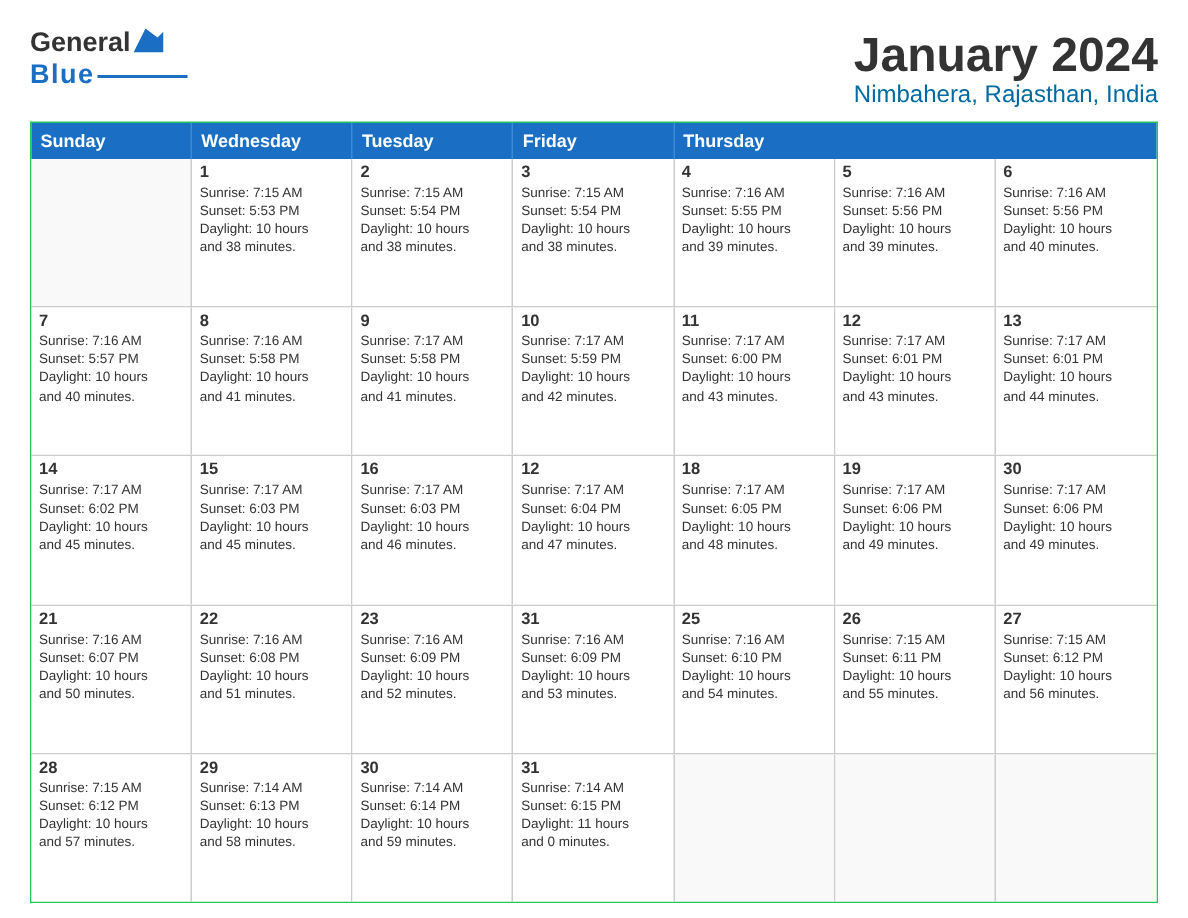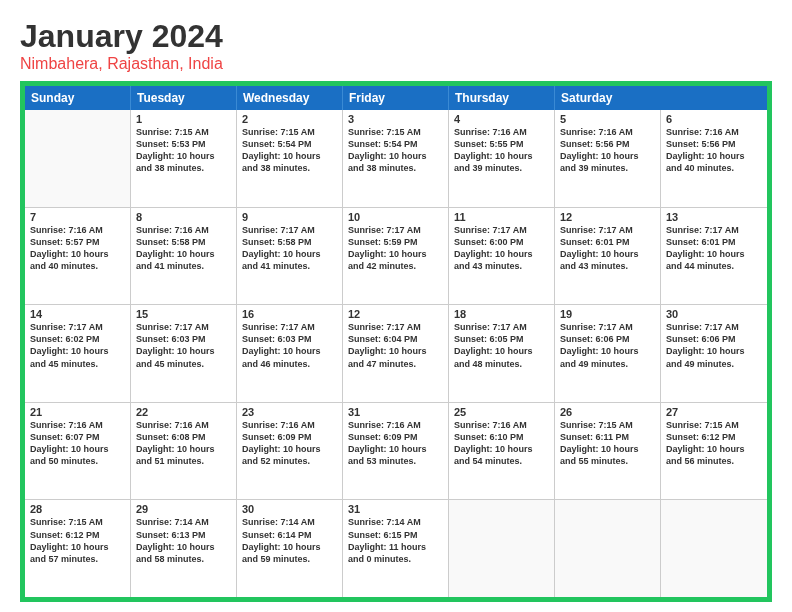--- a/index.html
+++ b/index.html
@@ -26,29 +26,30 @@
     .logo {
       display: flex;
       flex-direction: column;
       align-items: flex-start;
     }
     .logo-line {
       display: flex;
       align-items: center;
     }
     .title-section {
+      text-align: right;
     }
     .month-title {
       font-size: 32px;
       font-weight: bold;
       color: #333;
     }
     .location {
       font-size: 16px;
-      color: #ef4444;
+      color: #0369a1;
     }
     .cal-header {
       display: grid;
       grid-template-columns: repeat(7, 1fr);
       background: #1a6fc4;
     }
     .cal-header-cell {
       color: #fff;
       font-size: 12px;
       font-weight: bold;
@@ -82,48 +83,58 @@
     .day-num {
       font-size: 11px;
       font-weight: bold;
       color: #333;
       margin-bottom: 1px;
     }
     .cell-info {
       font-size: 9px;
       color: #333;
       line-height: 1.35;
-      font-weight: bold;
     }
     .outer-border {
-      border: 5px solid #22c55e;
+      border: 1px solid #22c55e;
       flex: 1;
       display: flex;
       flex-direction: column;
     }
   </style>
 </head>
 <body>
 
 <div class="page">
   <div class="header">
+    <div class="logo">
+      <div class="logo-line">
+        <span style="font-size:18px;font-weight:bold;color:#333;">General</span>
+        <svg width="20" height="16" viewBox="0 0 20 16" style="margin-left:2px;margin-top:-4px;">
+          <polygon points="0,16 8,0 16,6 20,2 20,16" fill="#1a6fc4"></polygon>
+        </svg>
+      </div>
+      <div style="display:flex;align-items:center;">
+        <span style="font-size:18px;font-weight:bold;color:#1a6fc4;letter-spacing:1px;">Blue</span>
+        <div style="flex:1;height:2px;background:#1a6fc4;margin-left:2px;margin-top:2px;width:60px;"></div>
+      </div>
+    </div>
     <div class="title-section">
       <div class="month-title">January 2024</div>
       <div class="location">Nimbahera, Rajasthan, India</div>
     </div>
   </div>
 
   <div class="outer-border">
     <div class="cal-header">
     <div class="cal-header-cell">Sunday</div>
+        <div class="cal-header-cell">Wednesday</div>
         <div class="cal-header-cell">Tuesday</div>
-        <div class="cal-header-cell">Wednesday</div>
         <div class="cal-header-cell">Friday</div>
         <div class="cal-header-cell">Thursday</div>
-        <div class="cal-header-cell">Saturday</div>
       </div>
     <div class="cal-body">
     <div class="cal-row">
           <div class="cal-cell empty"></div>
           <div class="cal-cell">
             <div class="day-num">1</div>
             <div class="cell-info" style="white-space: pre-line;">Sunrise: 7:15 AM
 Sunset: 5:53 PM
 Daylight: 10 hours
 and 38 minutes.</div>

